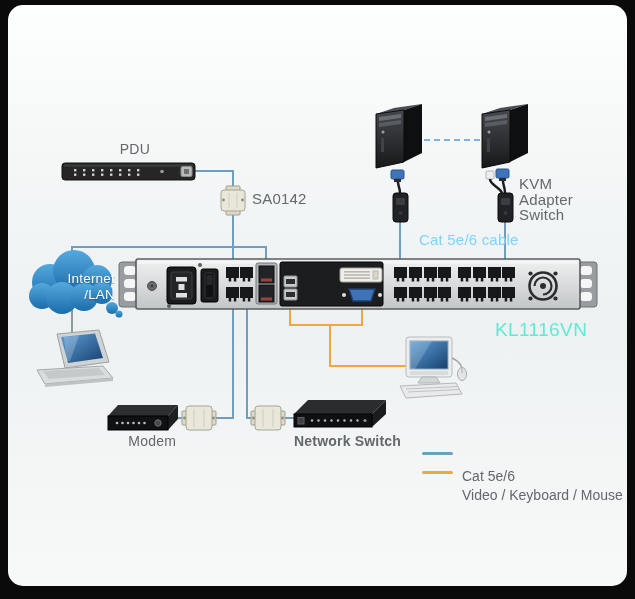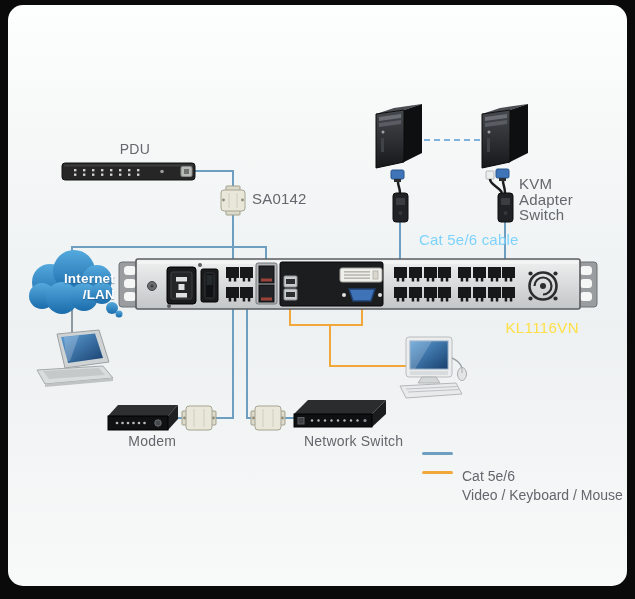--- a/index.html
+++ b/index.html
@@ -7,25 +7,25 @@
          font-family:"Liberation Sans",sans-serif;}
   #panel{position:absolute;left:8px;top:5px;width:619px;height:581px;border-radius:15px;
          background:linear-gradient(180deg,#fdfefe 0%,#f1f4f4 40%,#eef1f1 55%,#f8fafa 100%);}
   #art{position:absolute;left:0;top:0;}
   .lbl{position:absolute;color:#64676b;font-size:15px;letter-spacing:.2px;line-height:1.15;}
   .lbl.center{text-align:right;}
   #pdu-label{left:106px;top:141px;width:44px;font-size:14px;}
   #sa0142-label{left:252px;top:190px;}
   #kvm-adapter-label{left:519px;top:176px;line-height:15.5px;}
   #cat-cable-label{left:419px;top:231px;color:#7dd3fc;}
-  #cloud-label{left:27px;top:271px;width:88px;color:#fff;font-weight:bold;font-size:13.5px;
+  #cloud-label{left:27px;top:271px;width:88px;color:#fff;font-weight:normal;font-size:13.5px;
                text-shadow:0 1px 1px rgba(20,60,100,.45);}
-  #model-label{left:495px;top:319px;width:84px;font-size:15px;color:#fde047;letter-spacing:.4px;}
+  #model-label{left:495px;top:319px;width:84px;font-size:19px;color:#5eead4;letter-spacing:.4px;}
   #modem-label{left:112px;top:433px;width:64px;font-size:14px;}
-  #netswitch-label{left:304px;top:433px;width:96px;font-size:14px;white-space:nowrap;}
+  #netswitch-label{left:294px;top:433px;width:96px;font-size:14px;white-space:nowrap;font-weight:bold;}
   #legend{position:absolute;left:422px;top:444px;}
   .legend-row{display:flex;align-items:center;height:19px;}
   .legend-swatch{width:31px;height:3px;border-radius:2px;margin-right:9px;}
   .legend-text{color:#64676b;font-size:14px;margin-top:44px;}
 </style>
 </head>
 <body>
 
 <div id="stage">
   <div id="panel"></div>

